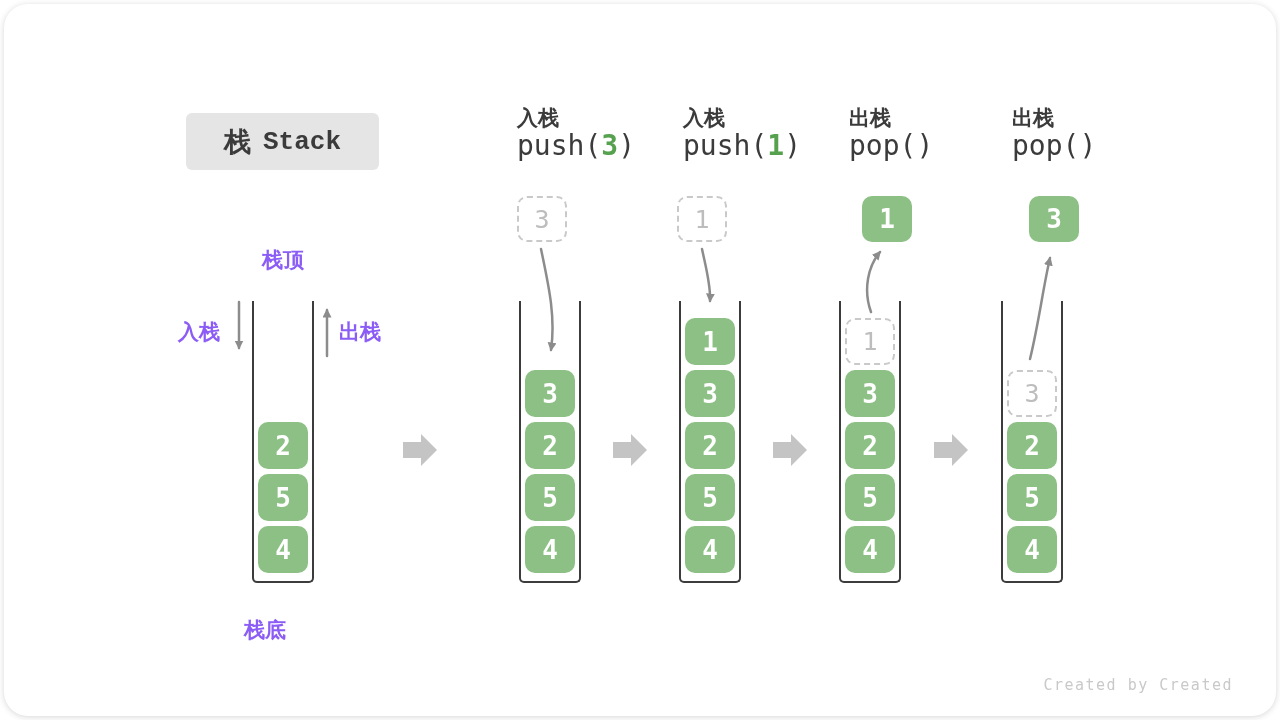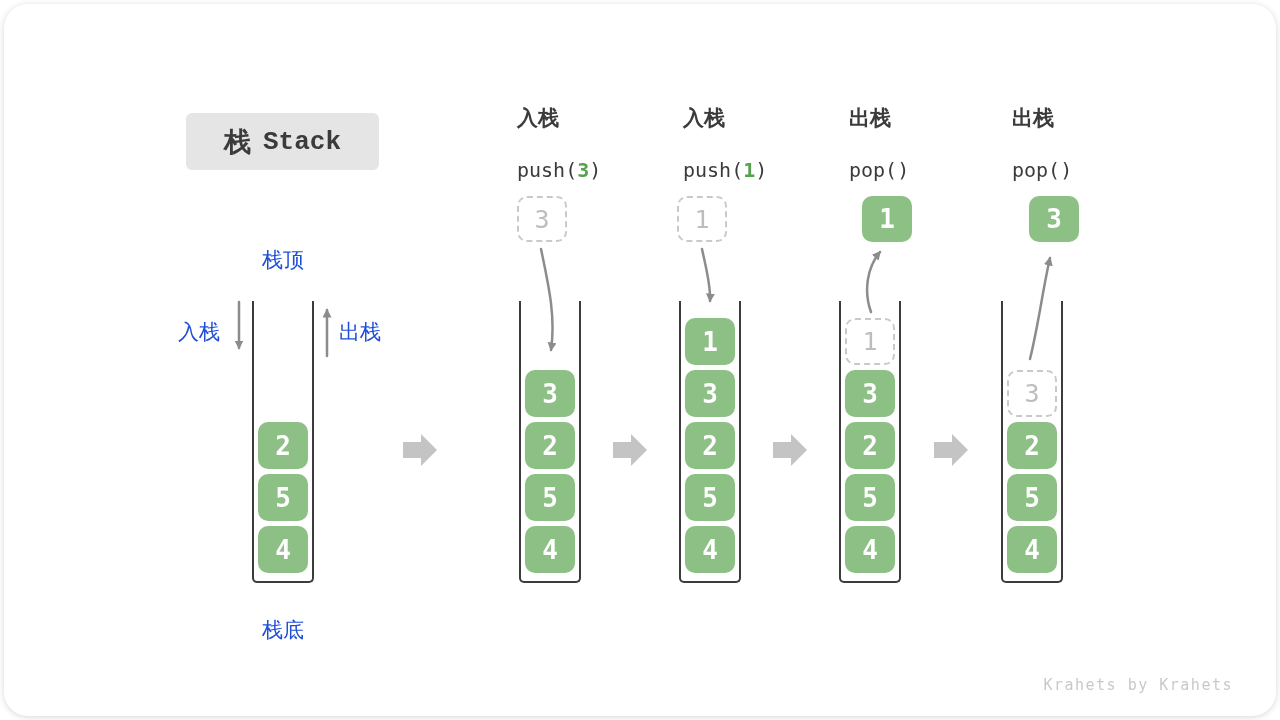--- a/index.html
+++ b/index.html
@@ -9,31 +9,31 @@
         box-shadow:0 1px 6px rgba(0,0,0,0.16);}
   .arrows{position:absolute;left:0;top:0;pointer-events:none;}
 
   .title-box{position:absolute;left:186px;top:113px;width:193px;height:57px;
              background:#e5e5e5;border-radius:6px;display:flex;align-items:center;
              justify-content:center;gap:12px;color:#3b3b3b;}
   .title-zh{font-size:27px;font-weight:700;}
   .title-en{font-family:Liberation Mono, monospace;
             font-size:26px;font-weight:600;}
 
-  .cjk-label{position:absolute;font-size:21px;font-weight:400;color:#1d4ed8;
+  .cjk-label{position:absolute;font-size:21px;font-weight:700;color:#8b5cf6;
              white-space:nowrap;}
 
   .stack-container{position:absolute;top:301px;width:62px;height:282px;
                    box-sizing:border-box;border:2.5px solid #3c3c3c;border-top:none;
                    border-radius:0 0 5px 5px;background:transparent;}
 
   .stage-header{position:absolute;top:106px;color:#3b3b3b;}
   .stage-header .zh{font-size:21px;font-weight:700;line-height:24px;}
-  .stage-header .code{margin-top:28px;font-family:"DejaVu Sans Mono","Liberation Mono",monospace;
-                      font-size:20px;font-weight:500;line-height:25px;white-space:nowrap;}
+  .stage-header .code{margin-top:3px;font-family:"DejaVu Sans Mono","Liberation Mono",monospace;
+                      font-size:28px;font-weight:500;line-height:25px;white-space:nowrap;}
   .stage-header .code .arg{color:#55a14e;font-weight:700;}
 
   .cell,.float-solid{position:absolute;width:50px;height:47px;background:#8cc084;
         border-radius:10px;display:flex;align-items:center;justify-content:center;
         color:#ffffff;font-family:"DejaVu Sans Mono","Liberation Mono",monospace;
         font-size:26px;font-weight:700;}
   .float-solid{height:46px;}
   .ghost,.float-dashed{position:absolute;width:50px;height:47px;box-sizing:border-box;
         background:transparent;border:2.5px dashed #c9c9c9;border-radius:10px;
         display:flex;align-items:center;justify-content:center;color:#bdbdbd;
@@ -75,21 +75,21 @@
     <polygon points="773,442 791,442 791,434 807,450 791,466 791,458 773,458" fill="#c4c4c4"></polygon>
     <polygon points="934,442 952,442 952,434 968,450 952,466 952,458 934,458" fill="#c4c4c4"></polygon>
   </svg>
 
   <div class="title-box">
     <span class="title-zh">栈</span>
     <span class="title-en">Stack</span>
   </div>
 
   <div class="cjk-label" style="left:233px;top:246px;width:100px;text-align:center;">栈顶</div>
-  <div class="cjk-label" style="left:233px;top:616px;width:100px;text-align:center;">栈底</div>
+  <div class="cjk-label" style="left:215px;top:616px;width:100px;text-align:center;">栈底</div>
   <div class="cjk-label" style="left:178px;top:318px;">入栈</div>
   <div class="cjk-label" style="left:339px;top:318px;">出栈</div>
 
   <div class="stage-header" style="left:517px;">
     <div class="zh">入栈</div>
     <div class="code"><span>push(</span><span class="arg">3</span><span>)</span></div>
   </div>
   <div class="stage-header" style="left:683px;">
     <div class="zh">入栈</div>
     <div class="code"><span>push(</span><span class="arg">1</span><span>)</span></div>
@@ -133,14 +133,14 @@
   <div class="cell" style="left:845px;top:370px;">3</div>
   <div class="cell" style="left:845px;top:422px;">2</div>
   <div class="cell" style="left:845px;top:474px;">5</div>
   <div class="cell" style="left:845px;top:526px;">4</div>
 
   <div class="ghost" style="left:1007px;top:370px;">3</div>
   <div class="cell" style="left:1007px;top:422px;">2</div>
   <div class="cell" style="left:1007px;top:474px;">5</div>
   <div class="cell" style="left:1007px;top:526px;">4</div>
 
-  <div class="watermark">Krahets by Krahets</div>
+  <div class="watermark">Created by Created</div>
 </div>
 
 </body></html>

